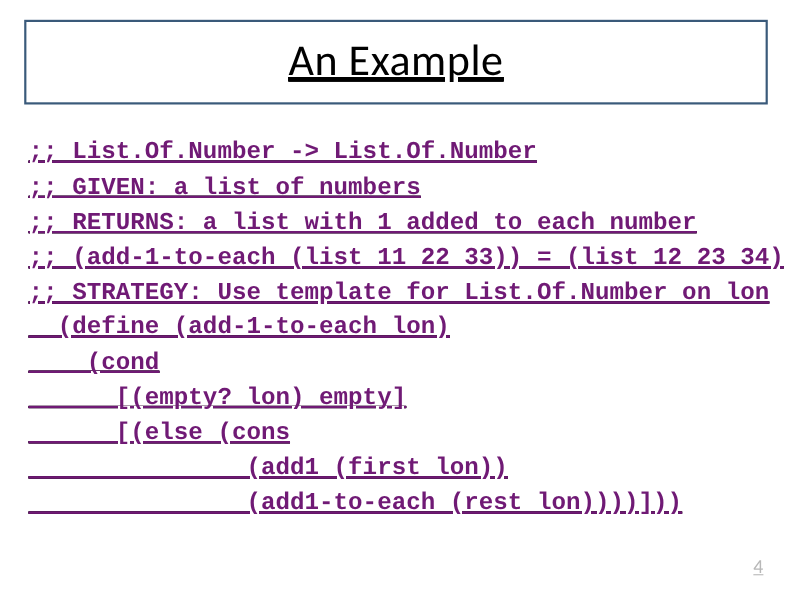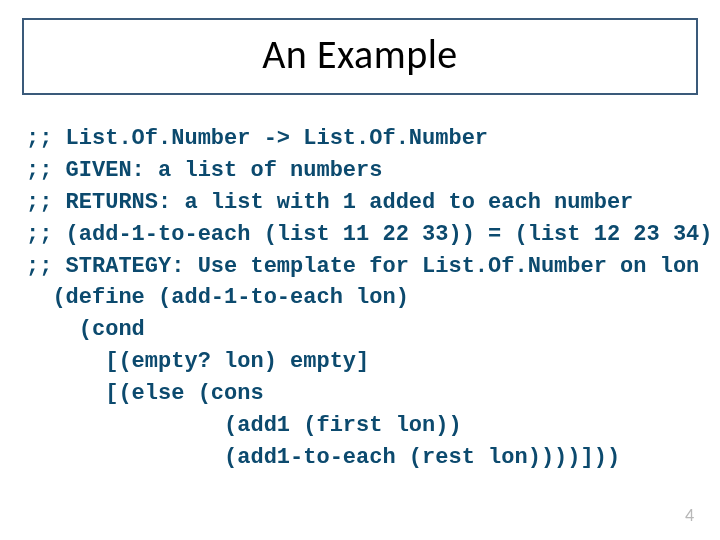--- a/index.html
+++ b/index.html
@@ -1,15 +1,15 @@
 <!DOCTYPE html>
 <html><head>
 <meta charset="utf-8">
 <style>
-  * { margin: 0; padding: 0; box-sizing: border-box; }
+  * { margin: 0; padding: 0; box-sizing: border-box; text-decoration: underline; }
   html, body { width: 720px; height: 540px; background: #fff; font-family: Calibri, Arial, sans-serif; }
   .slide {
     width: 720px;
     height: 540px;
     position: relative;
     background: #fff;
     padding: 18px 22px;
   }
   .title-box {
     border: 2px solid #3a5a7a;
@@ -21,21 +21,21 @@
     font-size: 40px;
     font-weight: 400;
     color: #000;
     letter-spacing: 0.5px;
   }
   .code {
     margin-top: 28px;
     font-family: "Courier New", Courier, monospace;
     font-size: 22px;
     font-weight: bold;
-    color: #0c4a6e;
+    color: #701a75;
     line-height: 1.45;
     white-space: pre;
     padding-left: 4px;
   }
   .pagenum {
     position: absolute;
     bottom: 14px;
     right: 26px;
     font-size: 18px;
     color: #b8b8b8;

